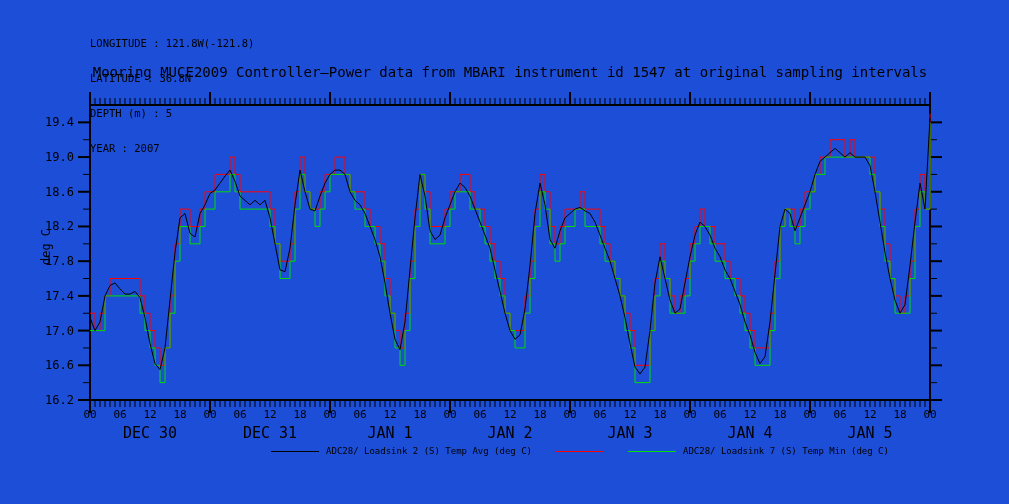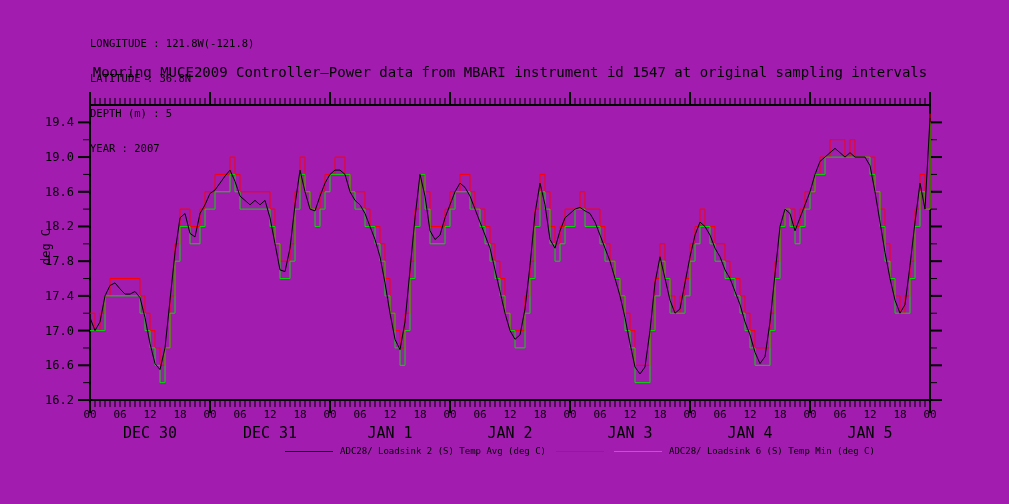--- a/index.html
+++ b/index.html
@@ -1,19 +1,19 @@
 <!DOCTYPE html>
 <html><head>
 <meta charset="utf-8">
 <style>
   html,body{margin:0;padding:0;background:#ffffff;}
   #canvas{
     position:relative;
     width:1009px;height:504px;
-    background:#a21caf;
+    background:#1d4ed8;
     font-family:"DejaVu Sans Mono","Liberation Mono",monospace;
     color:#000;
     overflow:hidden;
   }
   #meta-block{
     position:absolute;left:90px;top:15px;
     font-size:10.5px;line-height:11.6px;white-space:pre;
   }
   #plot-title{
     position:absolute;left:90px;top:64px;width:840px;
@@ -21,21 +21,21 @@
   }
   #y-axis-label{
     position:absolute;left:14px;top:240px;width:64px;
     text-align:center;font-size:12px;
     transform:rotate(-90deg);
   }
   #chart-svg{position:absolute;left:0;top:0;}
   #legend-row{
     position:absolute;left:150px;top:446px;width:860px;
     display:flex;flex-direction:row;align-items:center;
-    justify-content:center;gap:10px;white-space:nowrap;
+    justify-content:center;gap:24px;white-space:nowrap;
   }
   .legend-item{display:flex;align-items:center;gap:7px;}
   .legend-swatch{display:inline-block;width:48px;height:0;border-top:1px solid #000;}
   .legend-label{font-size:9px;}
 </style>
 </head>
 <body>
 
 <div id="canvas">
 
@@ -477,17 +477,17 @@
   <div id="legend-row">
     <div class="legend-item">
       <span class="legend-swatch" style="border-top-color: rgb(0, 0, 0);"></span>
       <span class="legend-label">ADC28/ Loadsink 2 (S) Temp Avg (deg C)</span>
     </div>
     <div class="legend-item">
       <span class="legend-swatch" style="border-top-color: rgb(255, 0, 0);"></span>
     </div>
     <div class="legend-item">
       <span class="legend-swatch" style="border-top-color: rgb(0, 221, 0);"></span>
-      <span class="legend-label">ADC28/ Loadsink 6 (S) Temp Min (deg C)</span>
+      <span class="legend-label">ADC28/ Loadsink 7 (S) Temp Min (deg C)</span>
     </div>
   </div>
 
 </div>
 
 </body></html>

